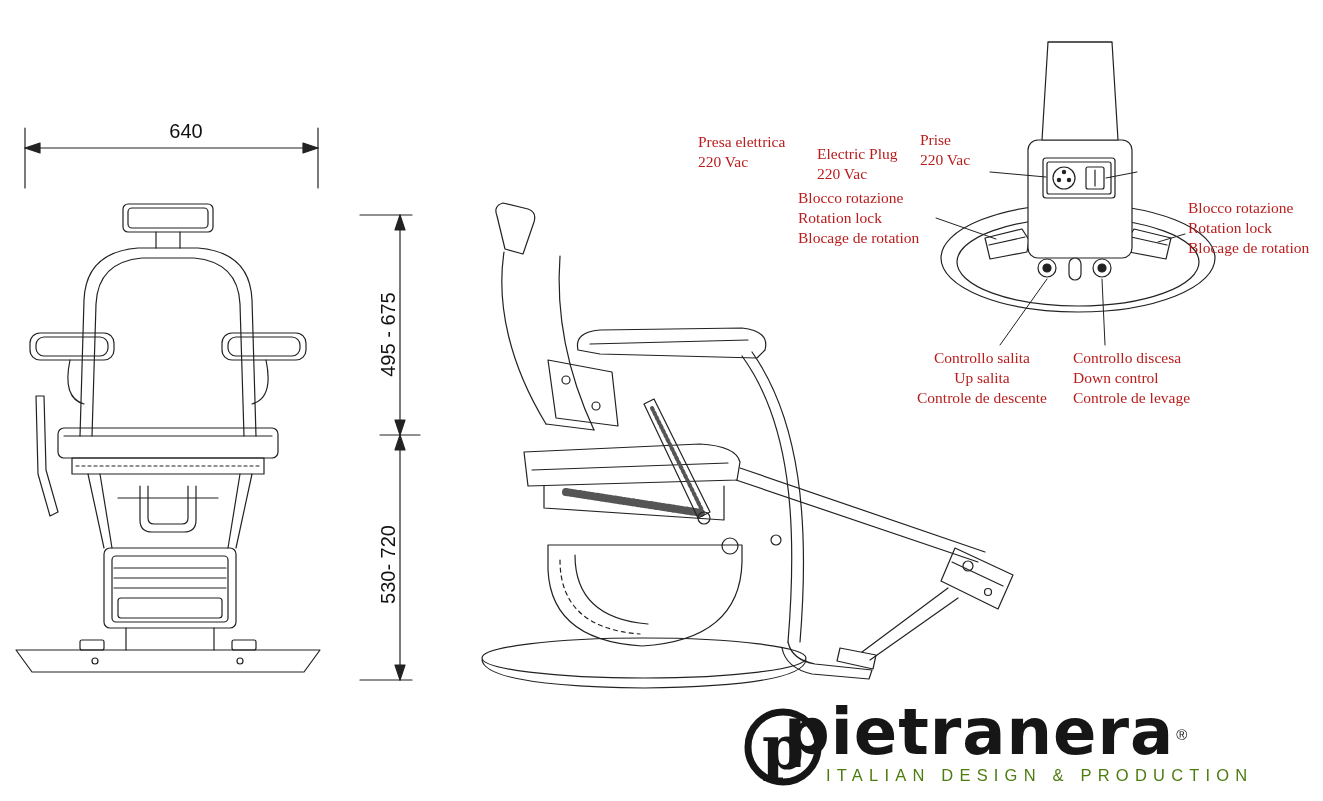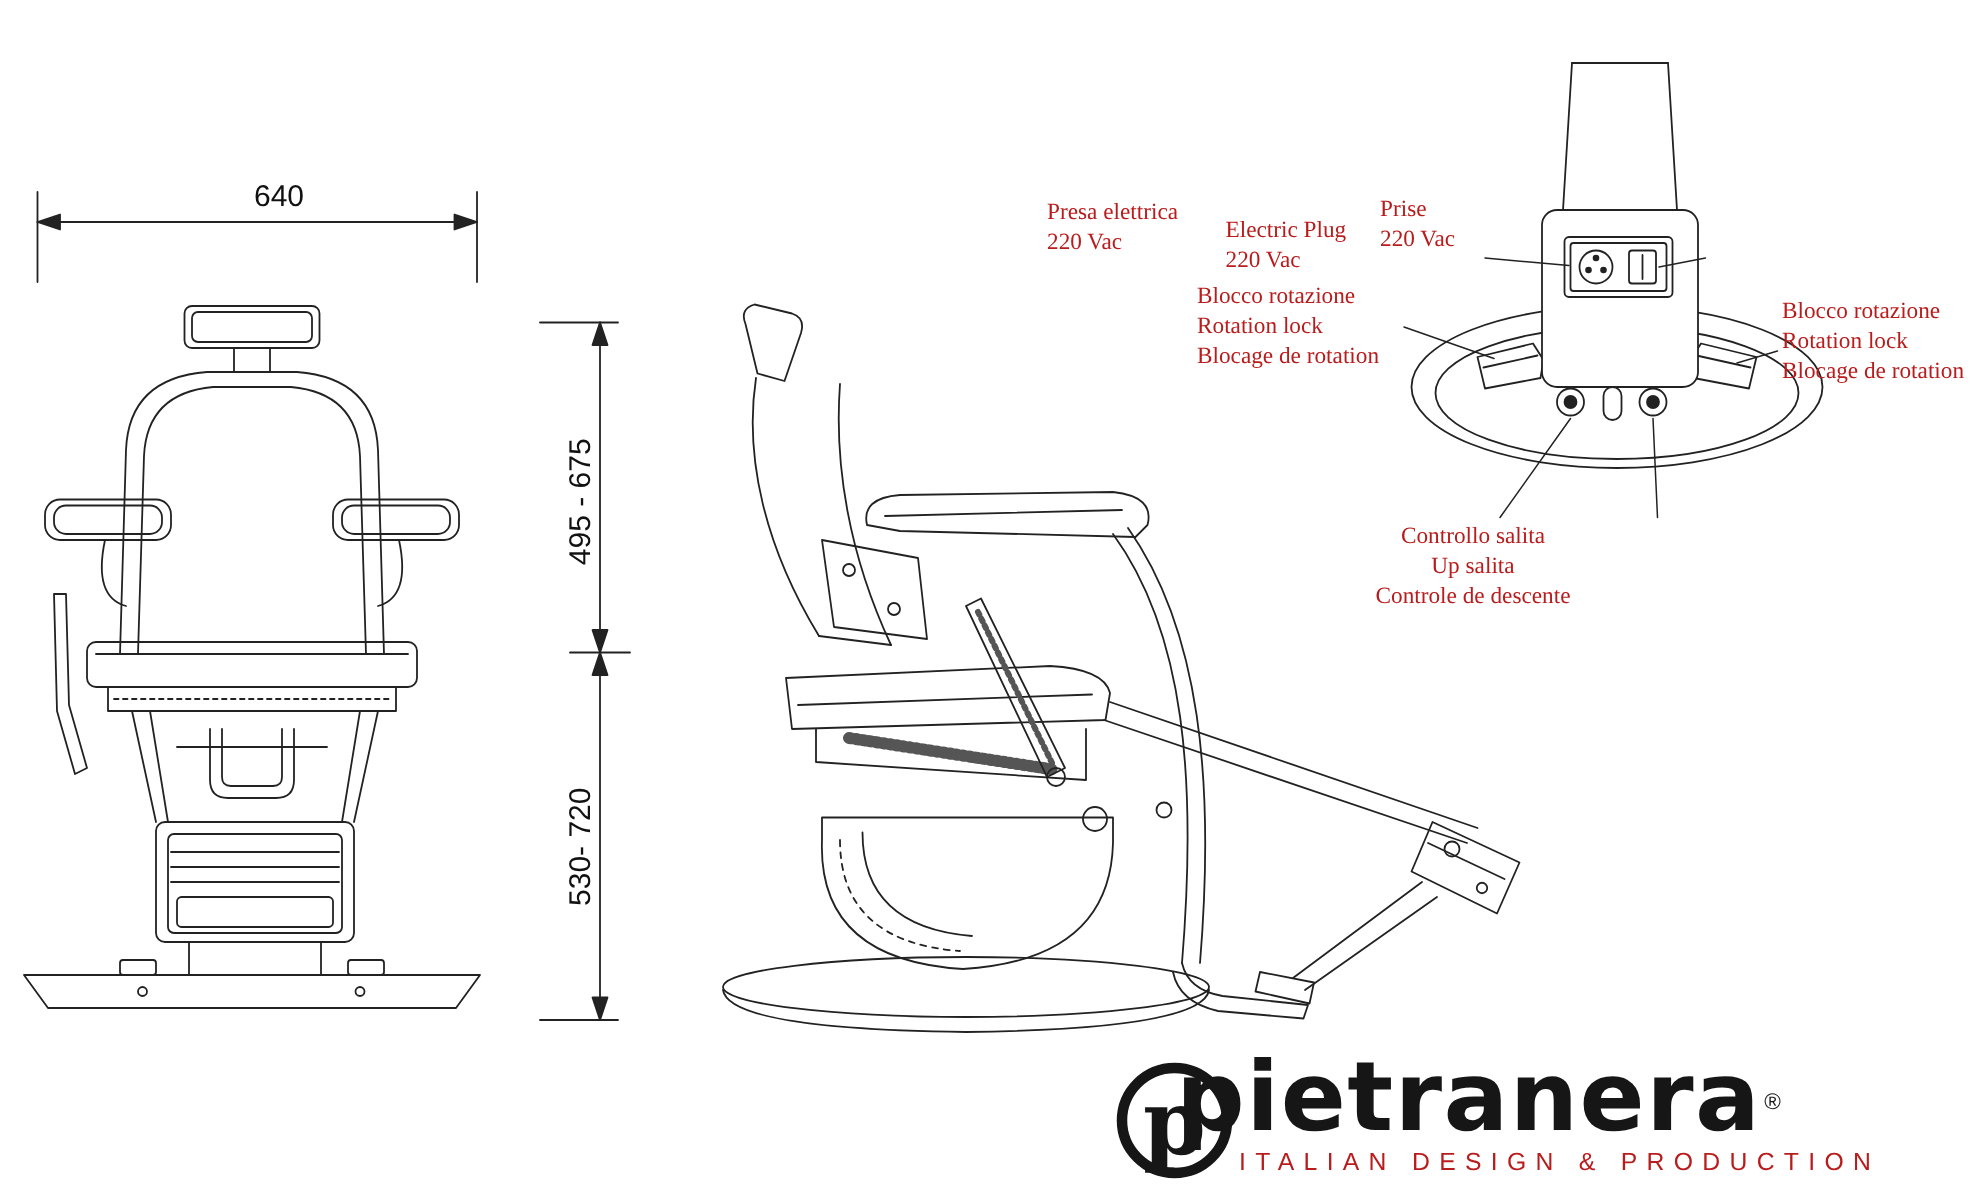--- a/index.html
+++ b/index.html
@@ -12,21 +12,21 @@
   .title{font-size:30px;letter-spacing:0.5px;color:#1c1c1c;}
   .dim{font-size:20px;color:#111;}
   .dim-rot{width:140px;text-align:center;transform:rotate(-90deg);}
   .ann{font-family:"Liberation Serif","DejaVu Serif",serif;font-size:15.5px;line-height:1.28;color:#b91c1c;}
   .ann-sans{font-family:"Liberation Sans",sans-serif;font-size:14.5px;line-height:1.3;color:#111;}
   .ann div{white-space:nowrap;}
   .small-line{font-size:12.5px;}
   .logo-row{position:absolute;left:784px;top:700px;display:flex;align-items:center;}
   .wordmark{font-family:"DejaVu Sans",sans-serif;font-weight:700;font-size:64px;line-height:1;letter-spacing:1px;color:#161616;}
   .reg{font-size:15px;font-weight:400;margin-top:4px;margin-left:2px;color:#161616;}
-  .tagline{position:absolute;left:826px;top:766px;font-size:16.5px;letter-spacing:6.2px;color:#b91c1c;font-family:"Liberation Sans",sans-serif;}
+  .tagline{position:absolute;left:826px;top:766px;font-size:16.5px;letter-spacing:6.2px;color:#4d7c0f;font-family:"Liberation Sans",sans-serif;}
 </style>
 </head>
 <body>
 
 <div id="canvas">
 
   <svg id="art" width="1323" height="801" viewBox="0 0 1323 801" fill="none" stroke="#222" stroke-width="1.2" stroke-linecap="round" stroke-linejoin="round">
 
     <g>
       <line x1="25" y1="128" x2="25" y2="188"></line>
@@ -257,20 +257,25 @@
     <div>Blocco rotazione</div>
     <div>Rotation lock</div>
     <div>Blocage de rotation</div>
   </div>
 
   <div class="txt ann" style="left:917px;top:348px;text-align:center;">
     <div>Controllo salita</div>
     <div>Up salita</div>
     <div>Controle de descente</div>
   </div>
+  <div class="txt ann" style="left:1073px;top:348px;">
+    <div>Controllo discesa</div>
+    <div>Down control</div>
+    <div>Controle de levage</div>
+  </div>
 
   <div class="logo-row">
     <span class="wordmark">pietranera</span>
     <span class="reg">®</span>
   </div>
   <div class="tagline">ITALIAN DESIGN &amp; PRODUCTION</div>
 
 </div>
 
 </body></html>

